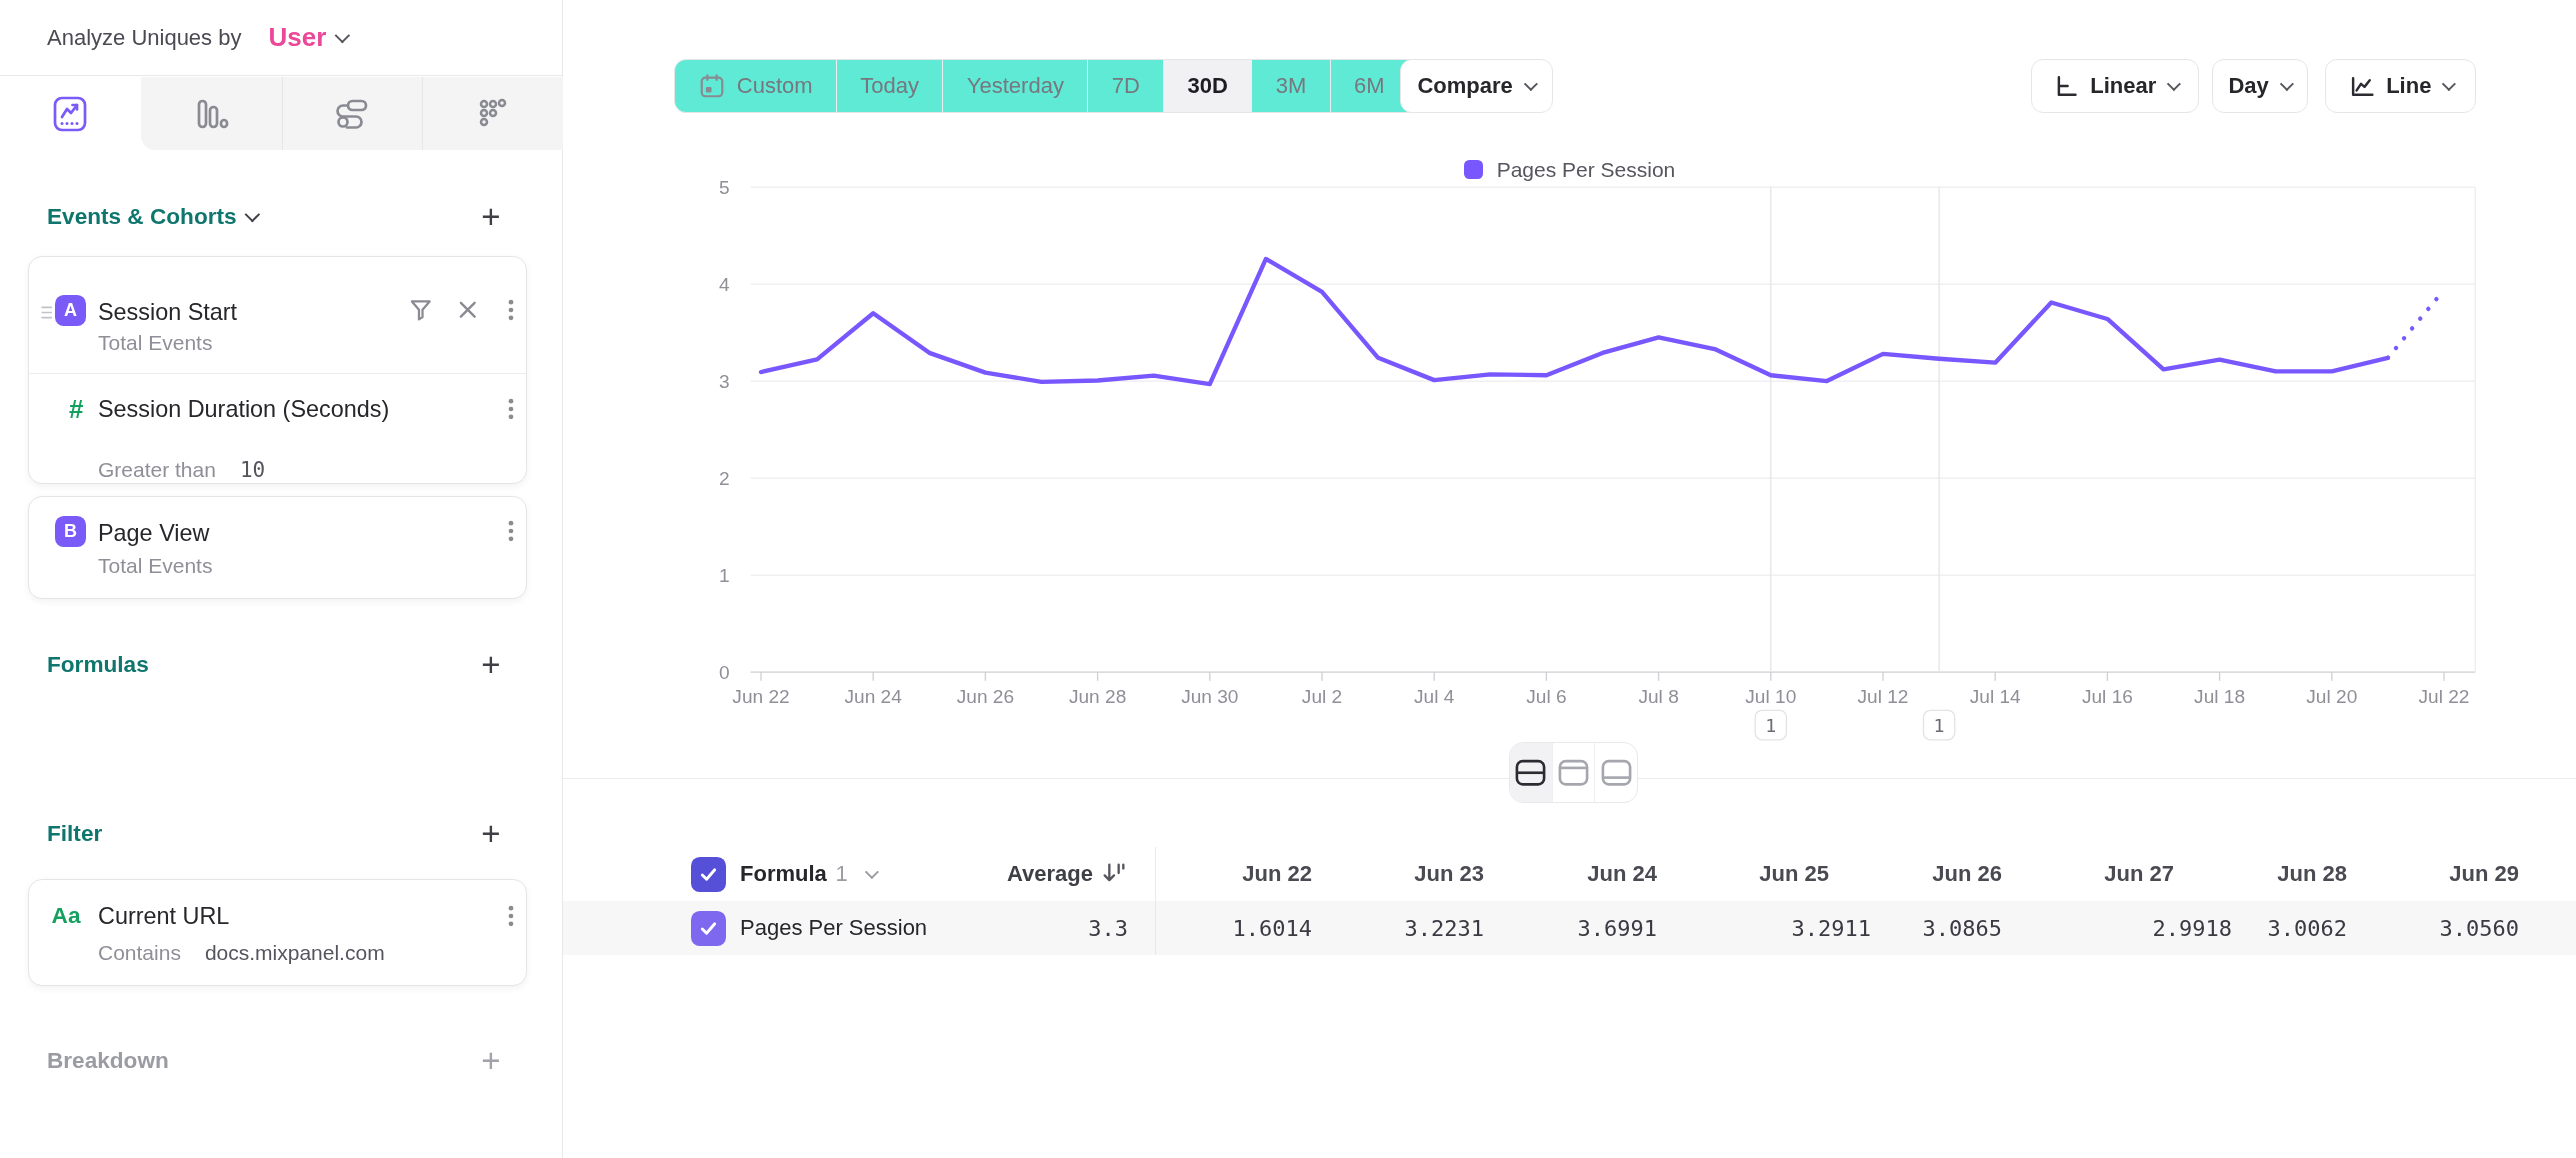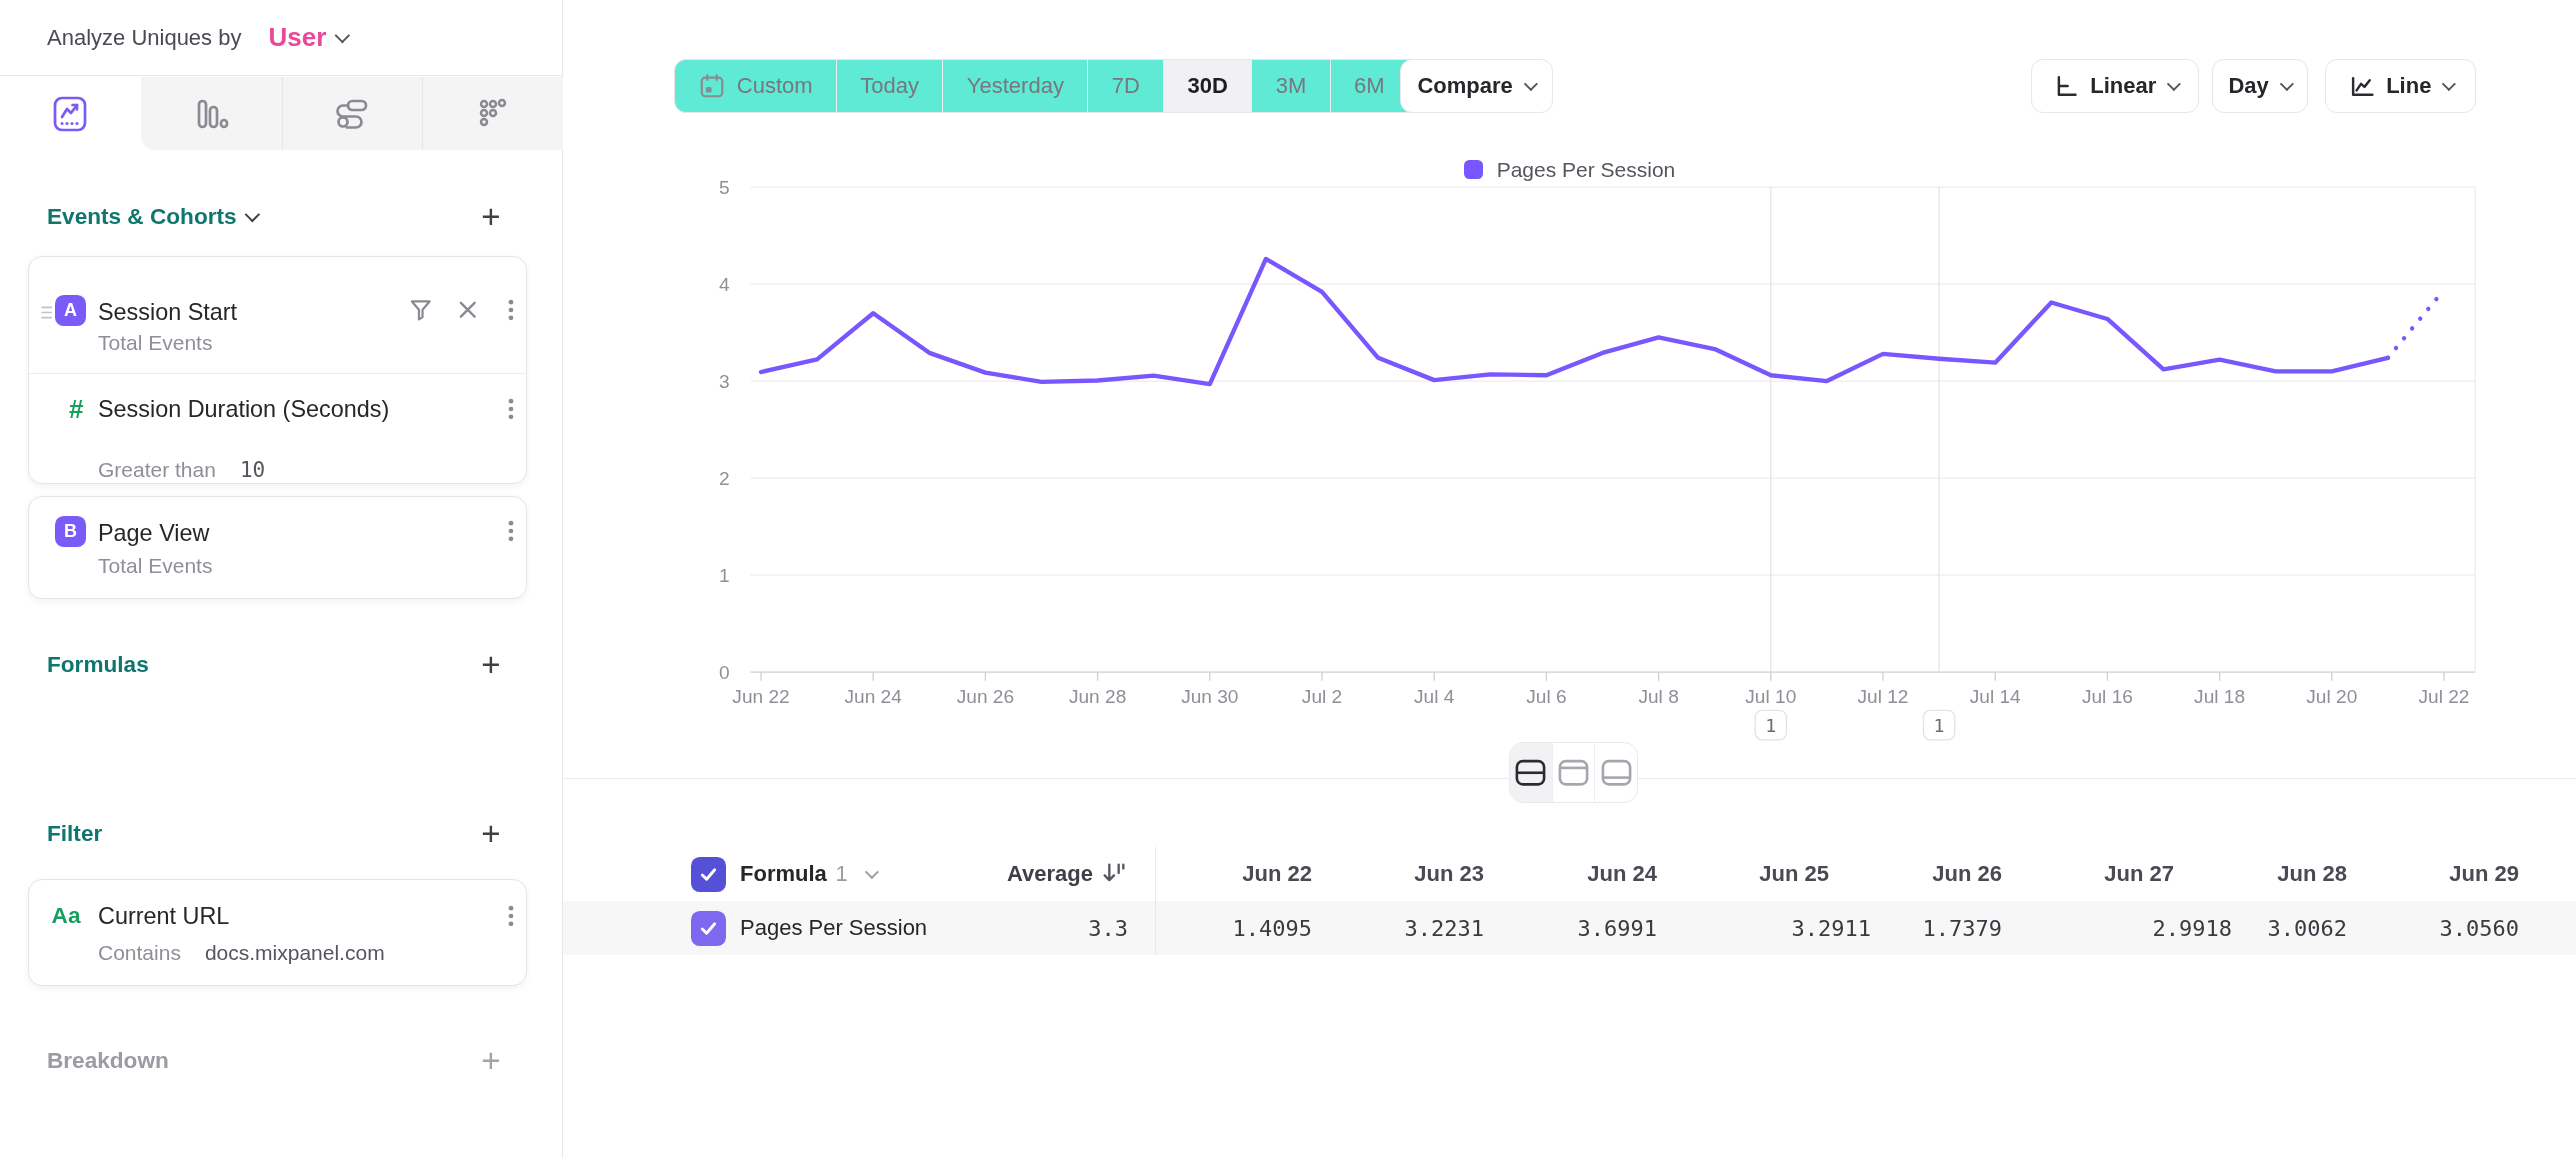--- a/index.html
+++ b/index.html
@@ -360,29 +360,29 @@
       <svg width="21" height="21" viewBox="0 0 22 22">
         <path d="M4.5 11.5 L9 16 L17.5 6" fill="none" stroke="#fff" stroke-width="3" stroke-linecap="round" stroke-linejoin="round"></path>
       </svg>
     </div>
     <div class="rowlabel">Pages Per Session</div>
     <div class="avgval">3.3</div>
   </div>
   <div class="vsep"></div>
   <div>
       <div class="th-date" style="left: 601px;">Jun 22</div>
-      <div class="td-val" style="left: 601px;">1.4095</div>
+      <div class="td-val" style="left: 601px;">1.6014</div>
       <div class="th-date" style="left: 773px;">Jun 23</div>
       <div class="td-val" style="left: 773px;">3.2231</div>
       <div class="th-date" style="left: 946px;">Jun 24</div>
       <div class="td-val" style="left: 946px;">3.6991</div>
       <div class="th-date" style="left: 1118px;">Jun 25</div>
       <div class="td-val" style="left: 1160px;">3.2911</div>
       <div class="th-date" style="left: 1291px;">Jun 26</div>
-      <div class="td-val" style="left: 1291px;">1.7379</div>
+      <div class="td-val" style="left: 1291px;">3.0865</div>
       <div class="th-date" style="left: 1463px;">Jun 27</div>
       <div class="td-val" style="left: 1521px; text-align: center;">2.9918</div>
       <div class="th-date" style="left: 1636px;">Jun 28</div>
       <div class="td-val" style="left: 1636px;">3.0062</div>
       <div class="th-date" style="left: 1808px;">Jun 29</div>
       <div class="td-val" style="left: 1808px;">3.0560</div>
     </div>
 </div>
 
 

